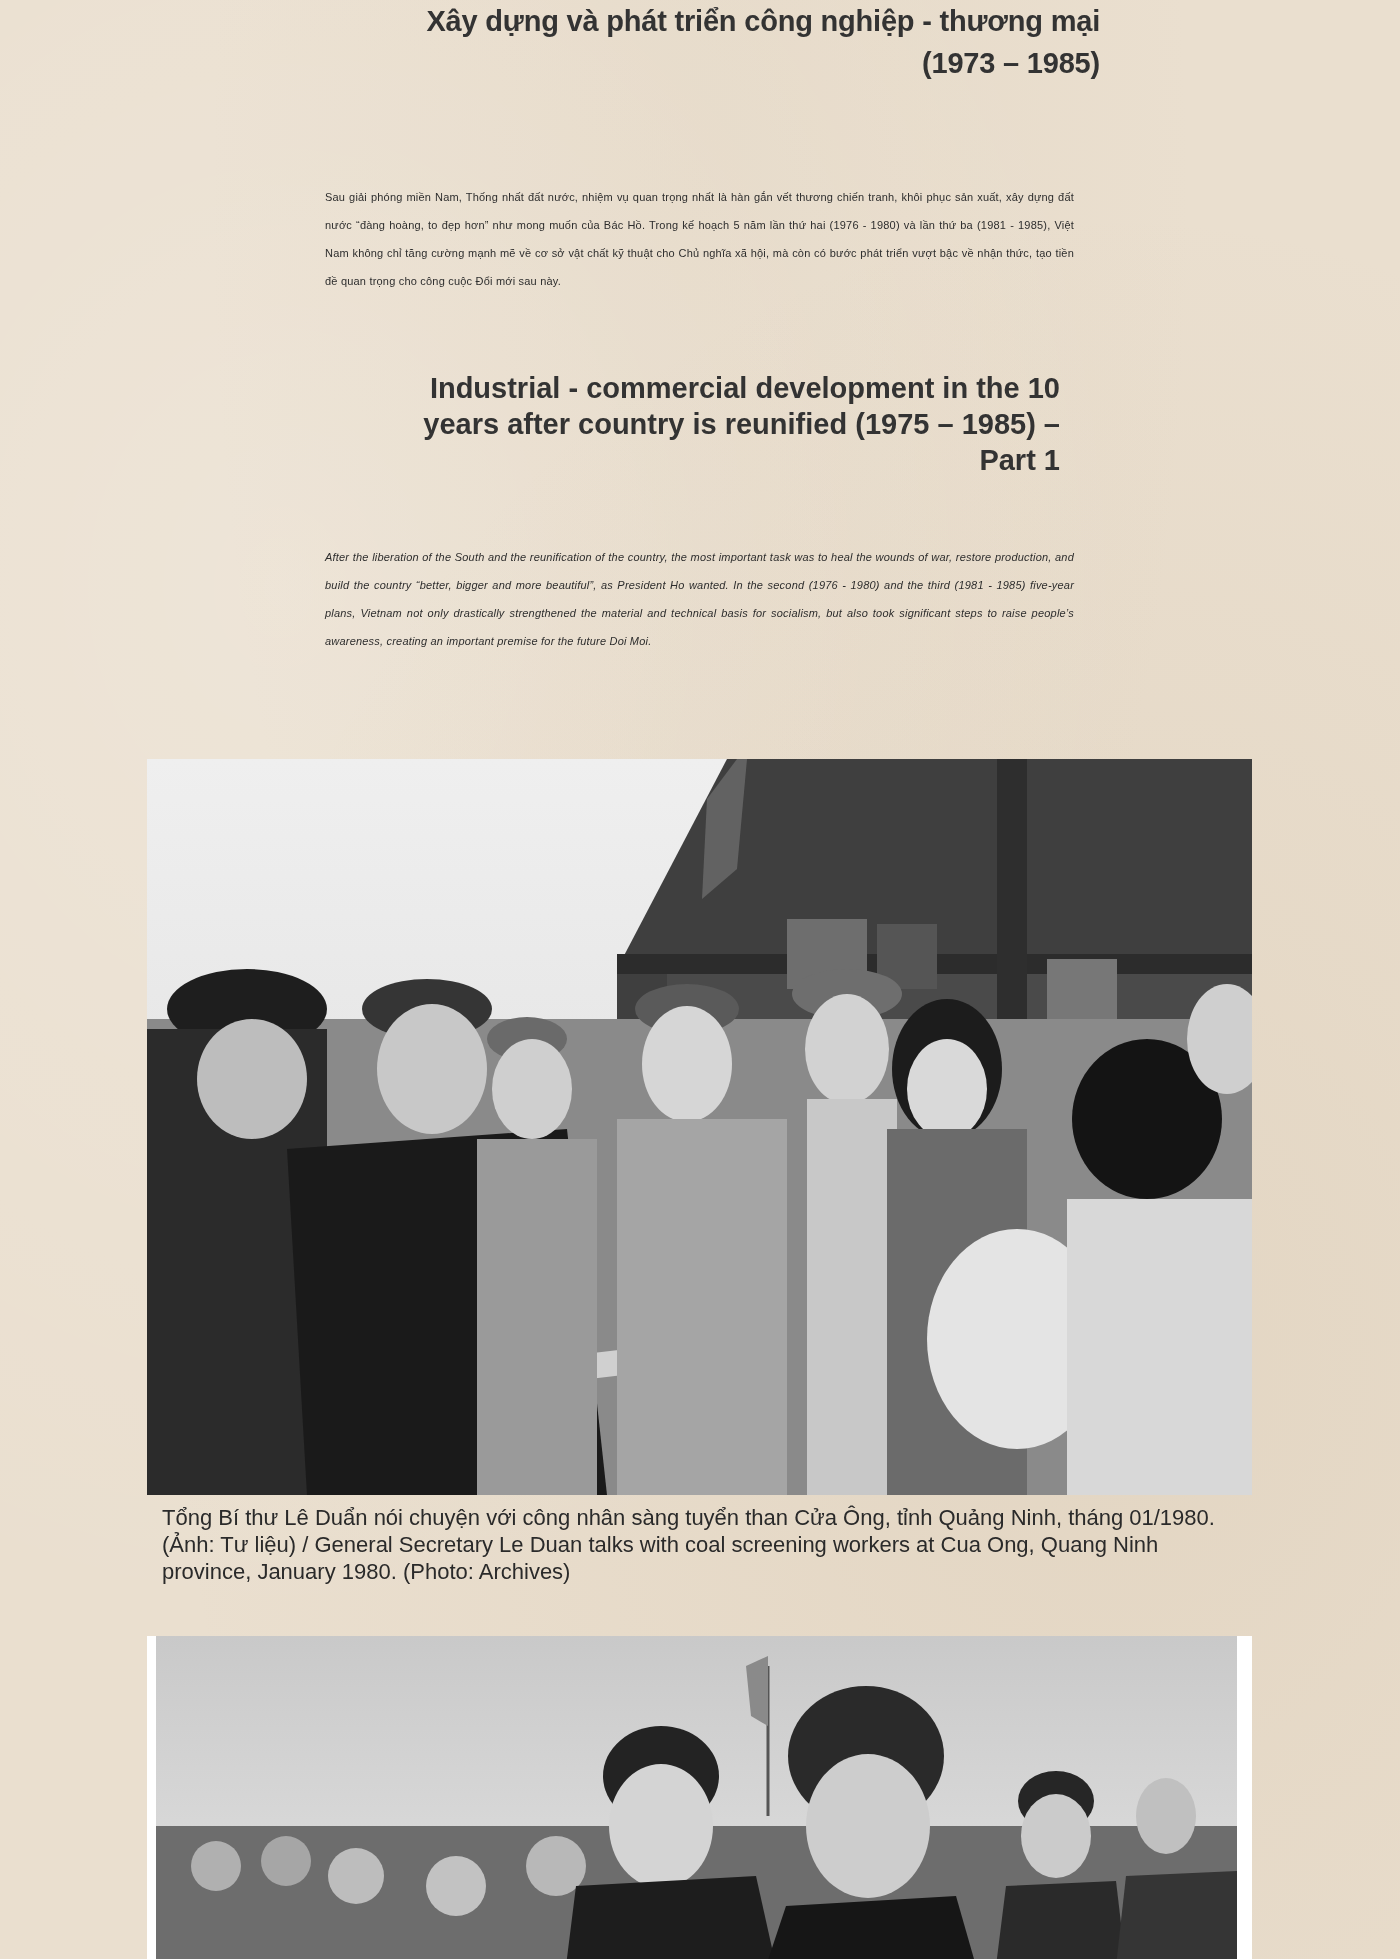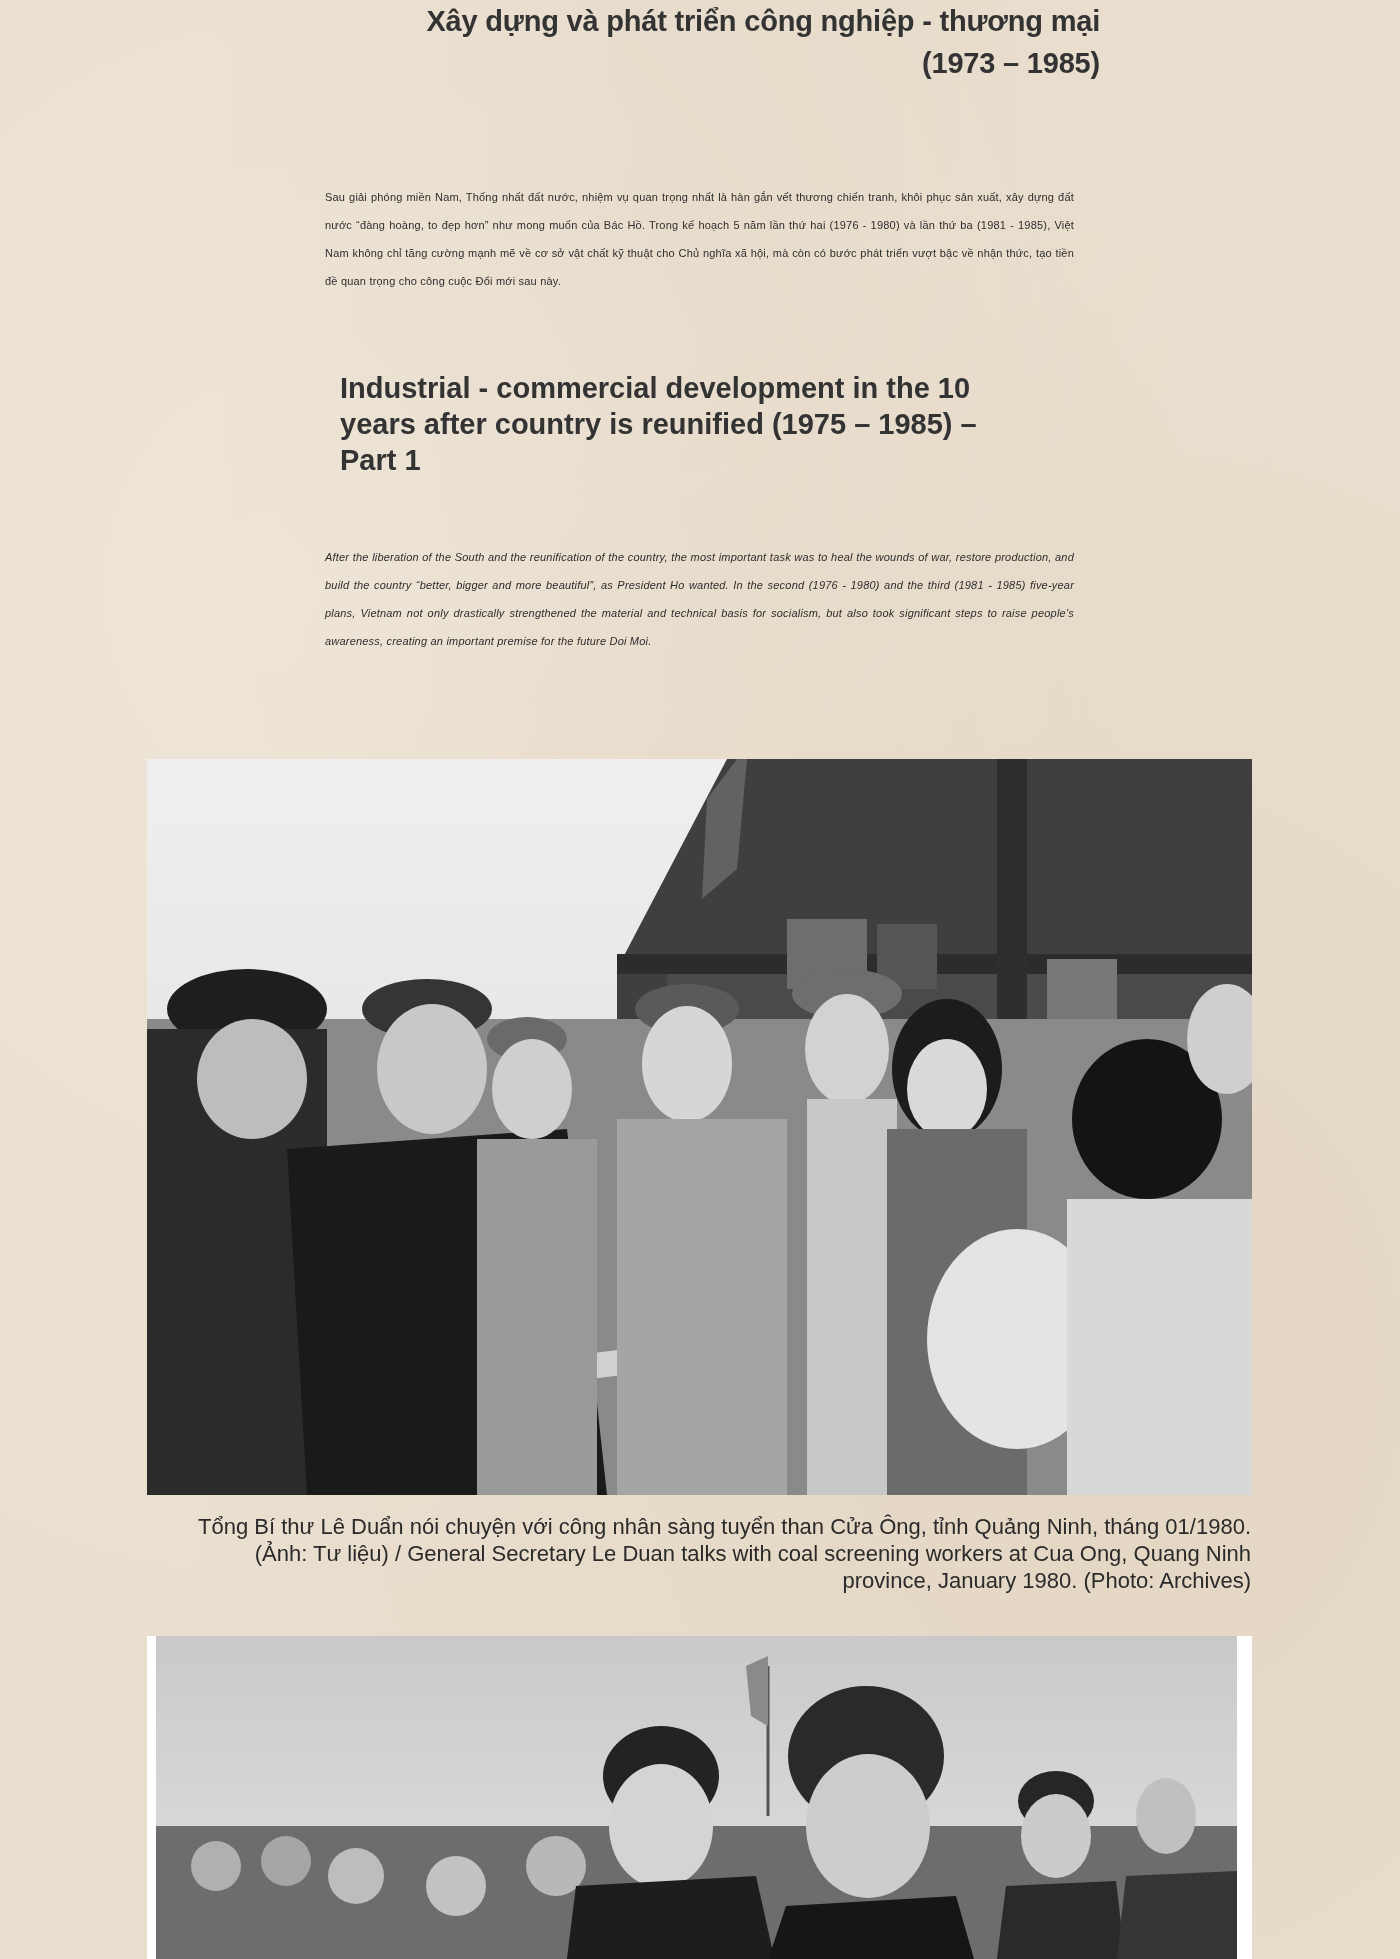--- a/index.html
+++ b/index.html
@@ -21,32 +21,32 @@
   }
   .title .line { display: block; }
   .para {
     position: absolute; left: 325px; width: 749px;
     font-size: 11px; line-height: 28px; text-align: justify; color: #2d2d2d;
     margin: 0; letter-spacing: 0.2px;
   }
   #vn-para { top: 183px; }
   #en-title {
     position: absolute; left: 340px; width: 720px; top: 370px;
-    text-align: left; font-weight: bold; font-size: 29px; line-height: 36px; color: #333; margin: 0;
+    text-align: right; font-weight: bold; font-size: 29px; line-height: 36px; color: #333; margin: 0;
   }
   #en-para { top: 543px; font-style: italic; }
   .photo {
     position: absolute; overflow: hidden;
   }
   #photo1 { left: 147px; top: 759px; width: 1105px; height: 736px; background: #b5b5b5; }
   #photo2 { left: 147px; top: 1636px; width: 1105px; height: 330px; background: #fff; }
   #photo2 .inner { position: absolute; left: 9px; top: 0; width: 1081px; height: 330px; background: #cfcfcf; overflow: hidden; }
   .caption {
     position: absolute; left: 160px; width: 1080px; top: 1502px;
-    text-align: right; font-size: 22px; line-height: 27px; color: #2a2a2a; margin: 11px;
+    text-align: left; font-size: 22px; line-height: 27px; color: #2a2a2a; margin: 2px;
   }
   svg { display: block; }
 </style>
 </head>
 <body>
 
 <h1 class="title">
   <span class="line">Xây dựng và phát triển công nghiệp - thương mại</span>
   <span class="line">(1973 – 1985)</span>
 </h1>

